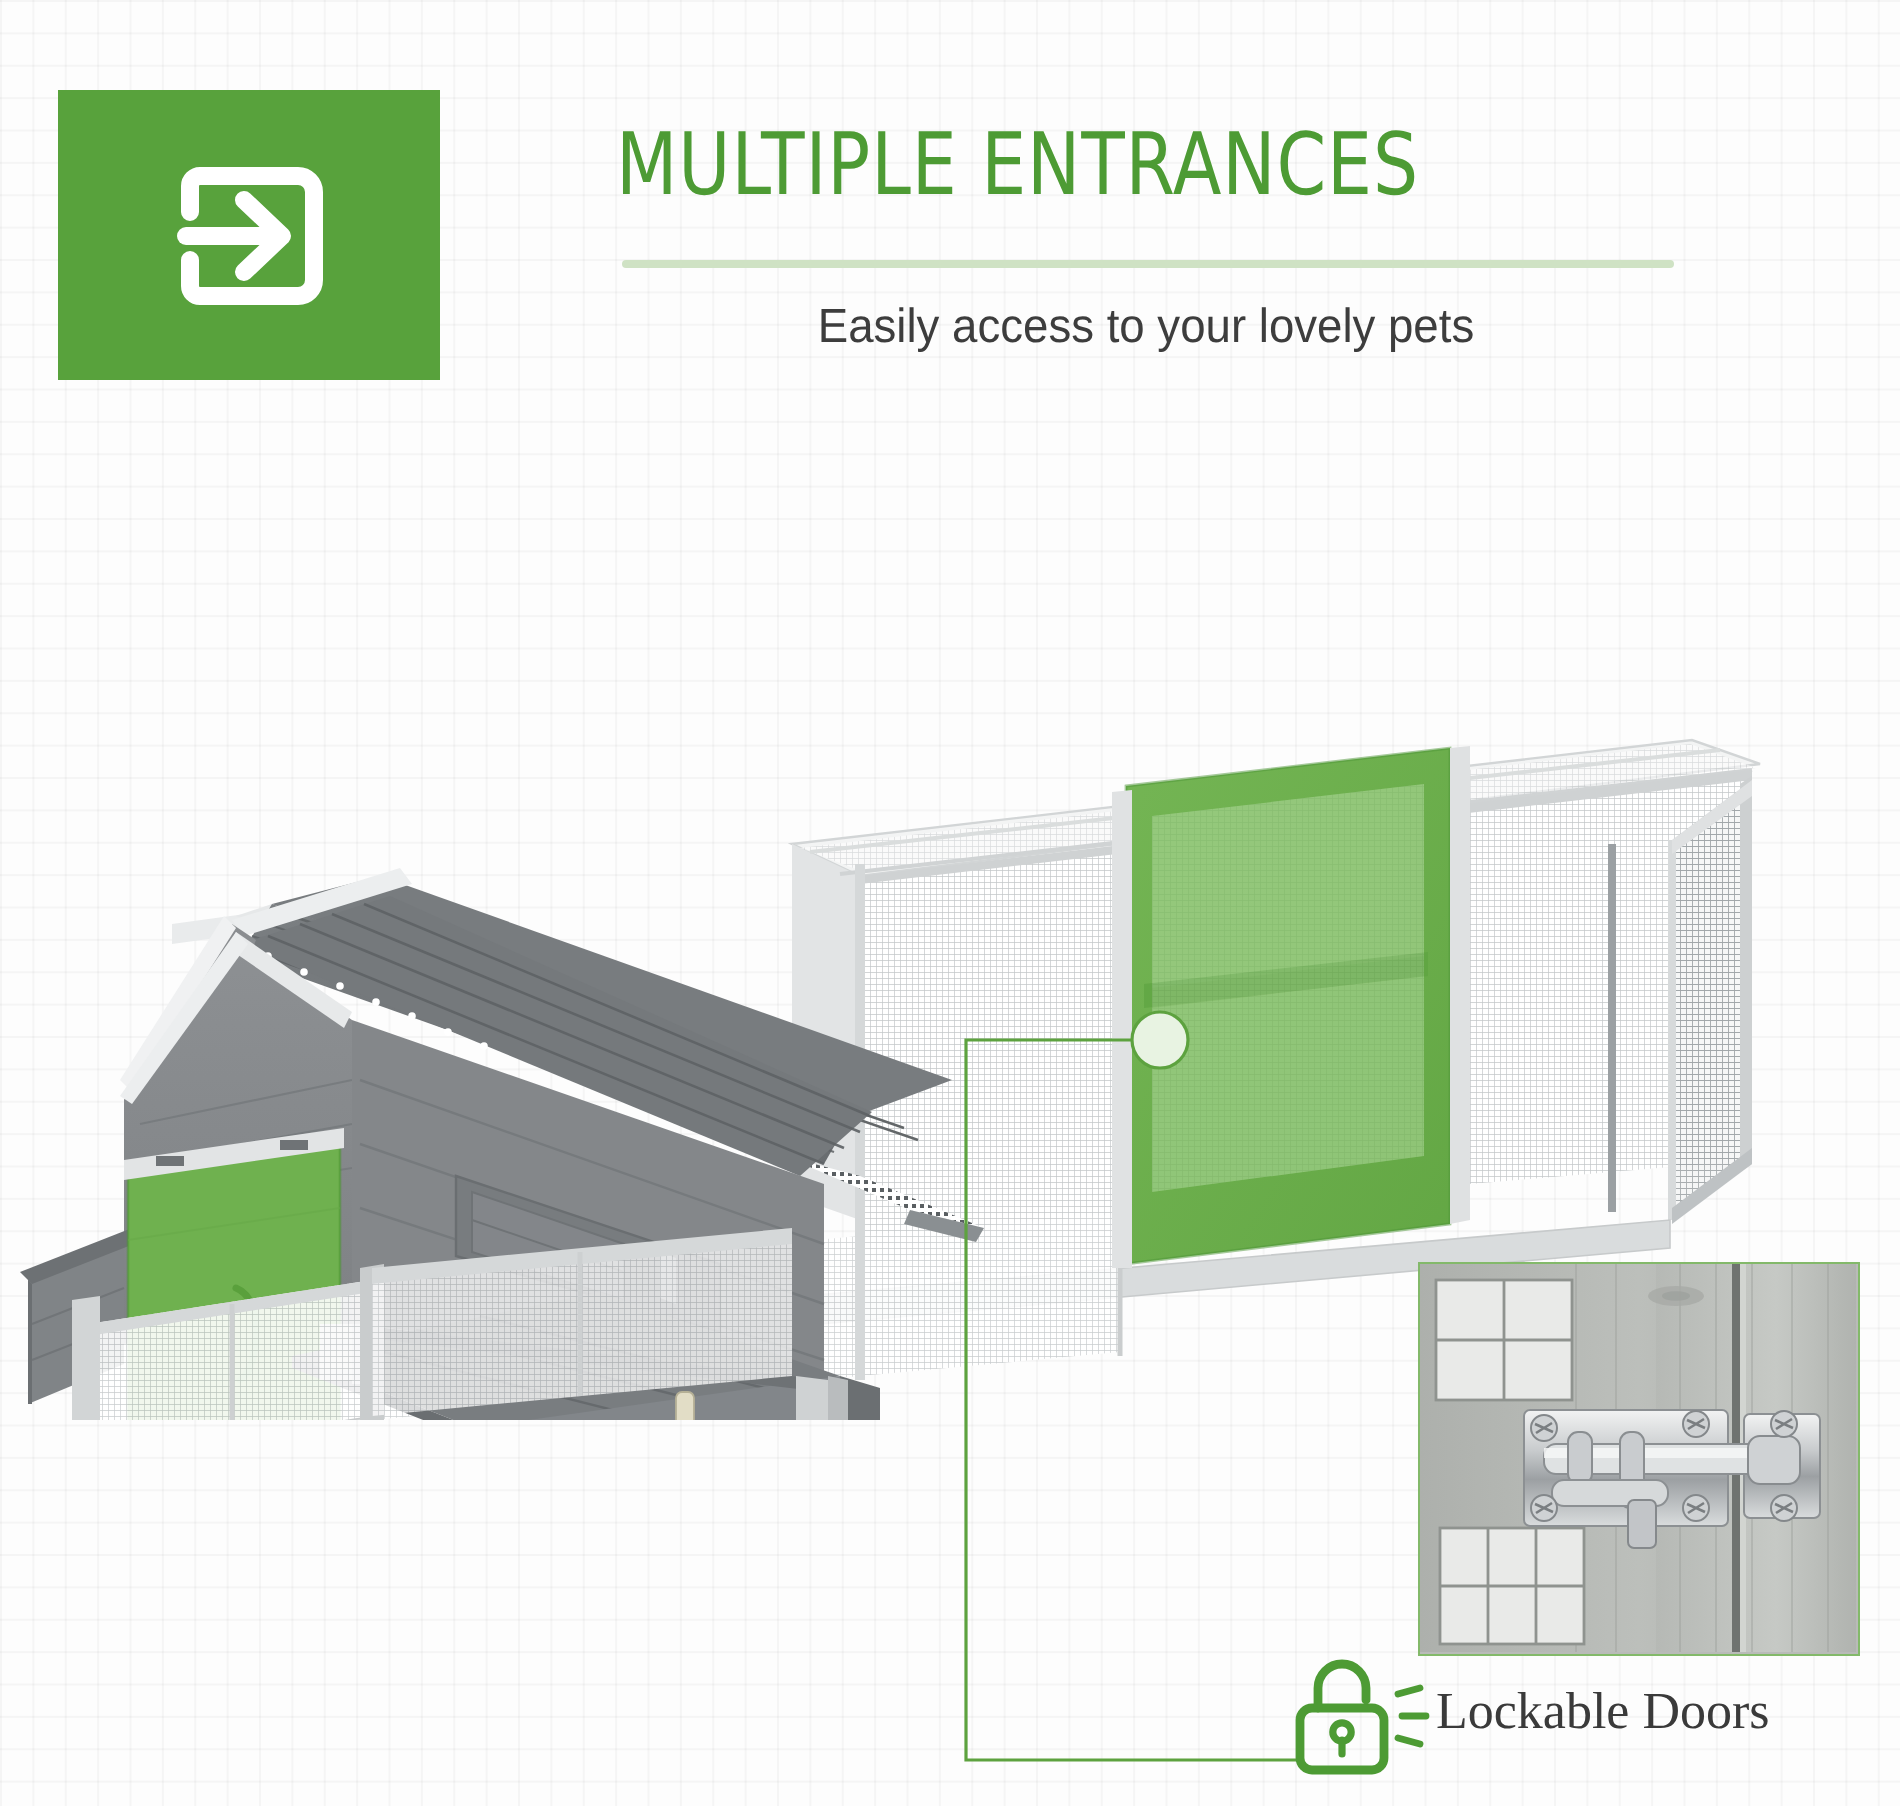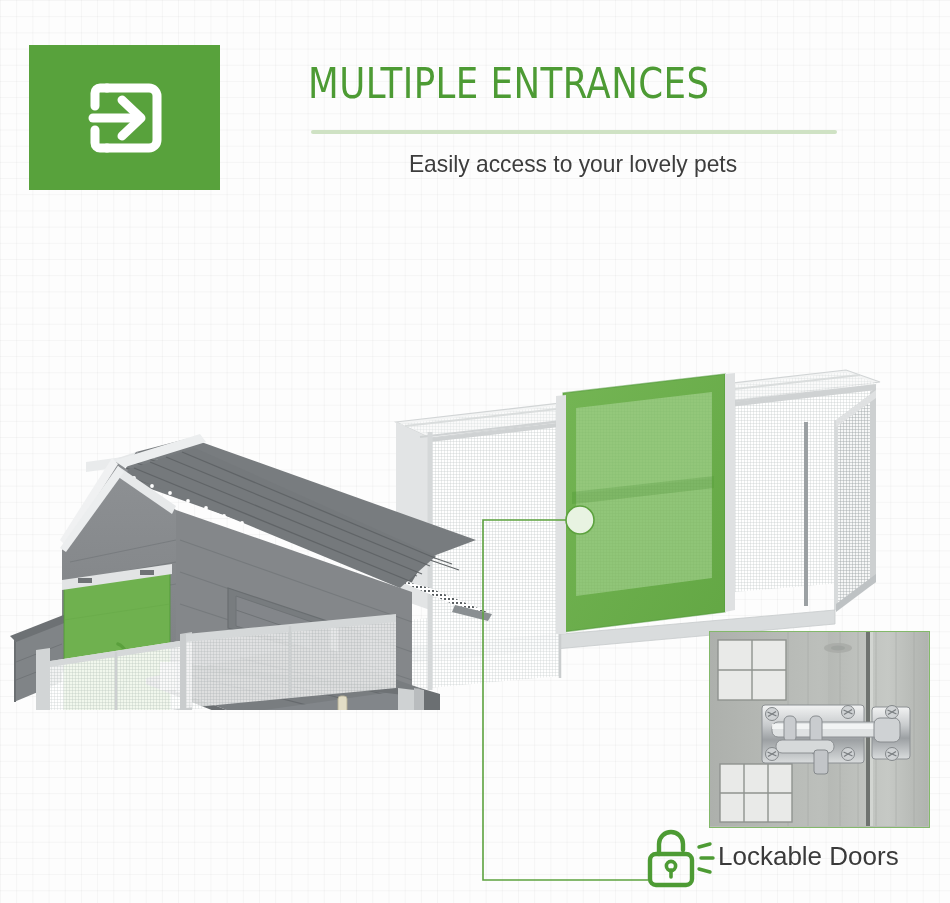--- a/index.html
+++ b/index.html
@@ -115,21 +115,21 @@
   }
   .lock-icon svg { display:block; }
   .lock-label {
     position: absolute;
     left: 72px; top: 12px;
     font-size: 26px;
     line-height: 36px;
     font-weight: 300;
     color: #3a3a3a;
     white-space: nowrap;
-    font-family: Liberation Sans, sans-serif;
+    font-family: Liberation Serif, serif;
     text-align: center;
   }
 </style>
 </head>
 <body>
 
 <div class="page">
 
   <div class="header">
 

